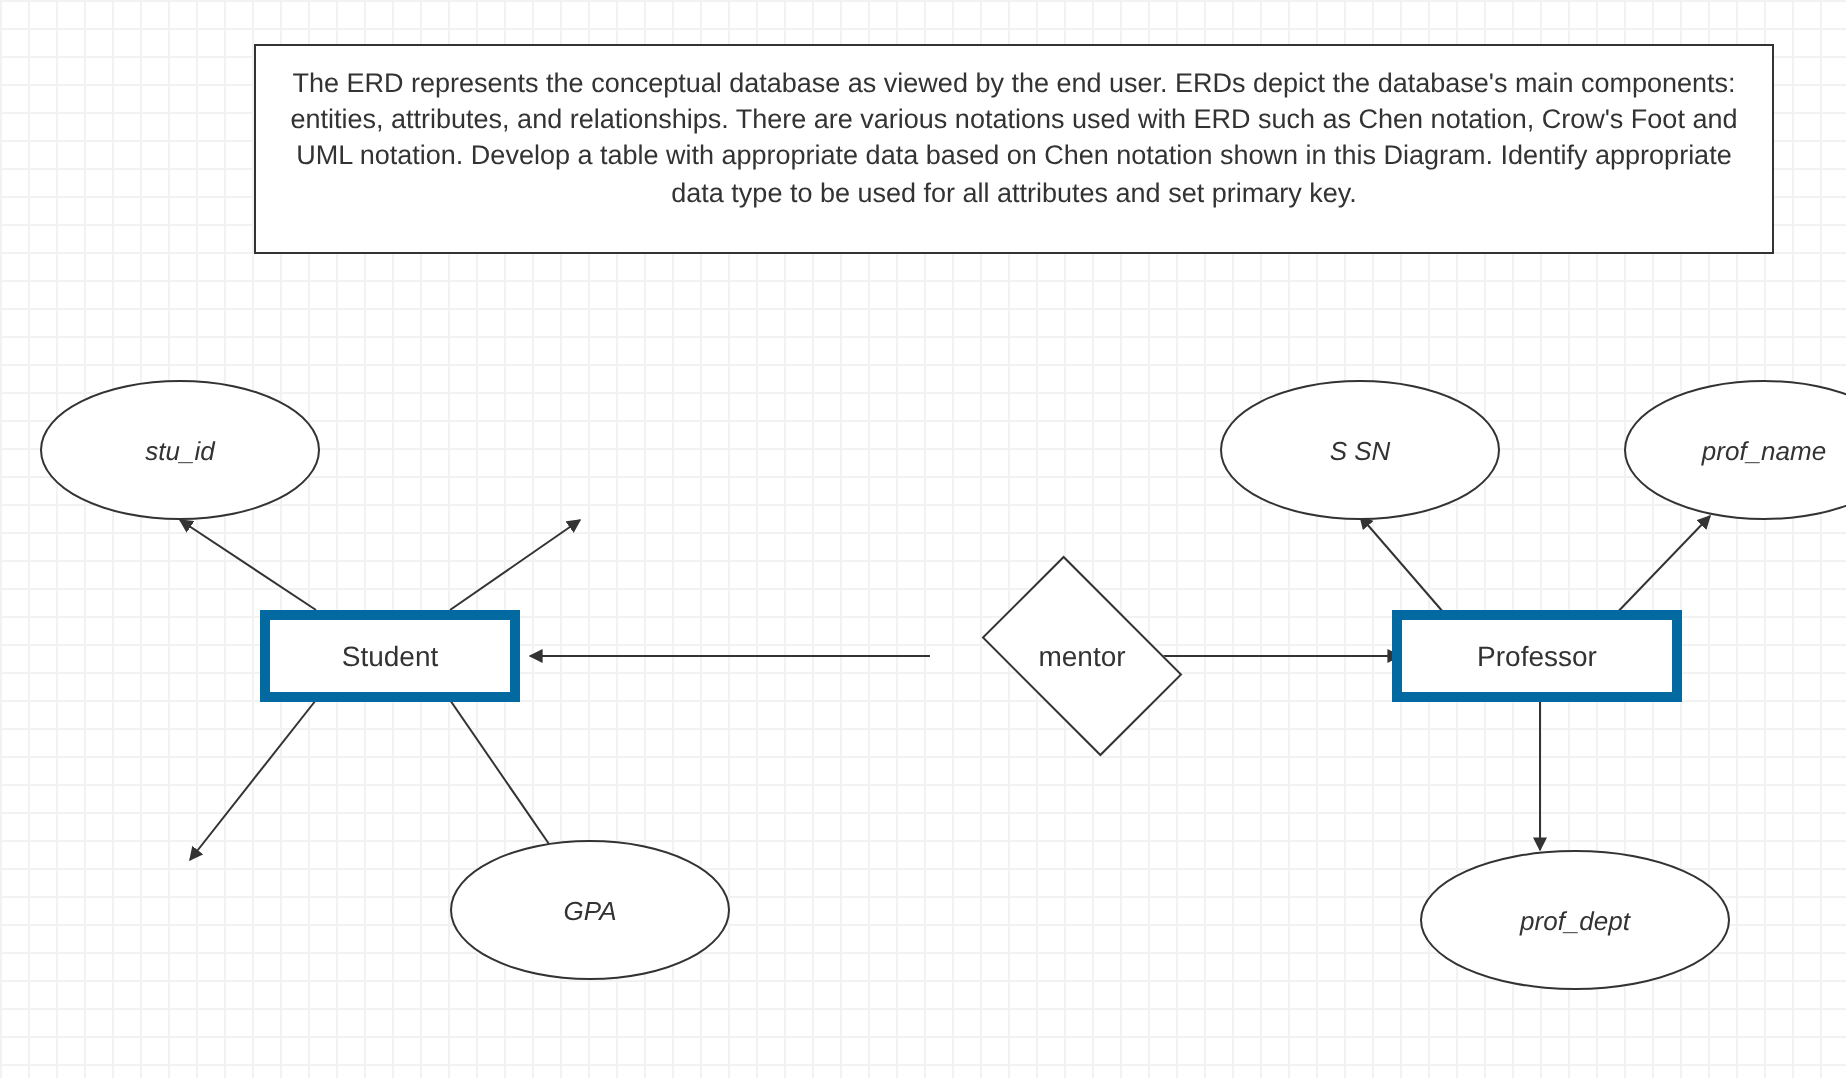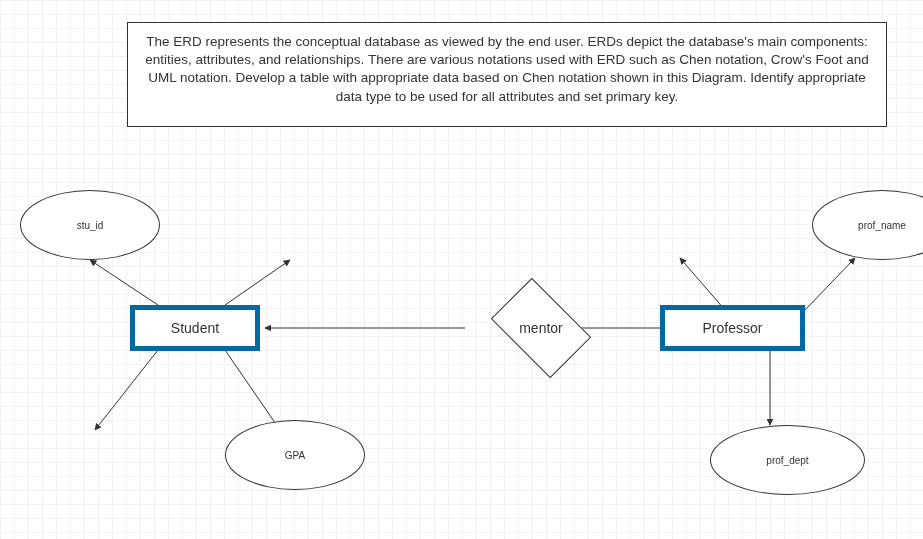--- a/index.html
+++ b/index.html
@@ -61,22 +61,23 @@
     box-sizing: border-box;
   }
   .attr {
     position: absolute;
     border: 1px solid #333;
     background: #fff;
     border-radius: 50%;
     display: flex;
     align-items: center;
     justify-content: center;
-    font-size: 10px;
+    font-size: 13px;
     box-sizing: border-box;
+    font-style: italic;
   }
   .diamond {
     position: absolute;
     width: 118px;
     height: 80px;
     display: flex;
     align-items: center;
     justify-content: center;
     font-size: 14px;
   }
@@ -147,25 +148,28 @@
     </div>
 
     <div class="attr" style="left:225px; top:420px; width:140px; height:70px;">
       <span>GPA</span>
     </div>
 
     <div class="diamond" style="left:482px; top:288px;">
       <span style="position:relative; z-index:2;">mentor</span>
     </div>
 
+    <div class="attr" style="left:610px; top:190px; width:140px; height:70px;">
+      <span>S SN</span>
+    </div>
     <div class="attr" style="left:812px; top:190px; width:140px; height:70px;">
       <span>prof_name</span>
     </div>
 
-    <div class="entity" style="left:660px; top:305px; width:145px; height:46px;align-items:center;">
+    <div class="entity" style="left:696px; top:305px; width:145px; height:46px;align-items:center;">
       <span>Professor</span>
     </div>
 
     <div class="attr" style="left:710px; top:425px; width:155px; height:70px;">
       <span>prof_dept</span>
     </div>
 
   </div>
 </div>
 

